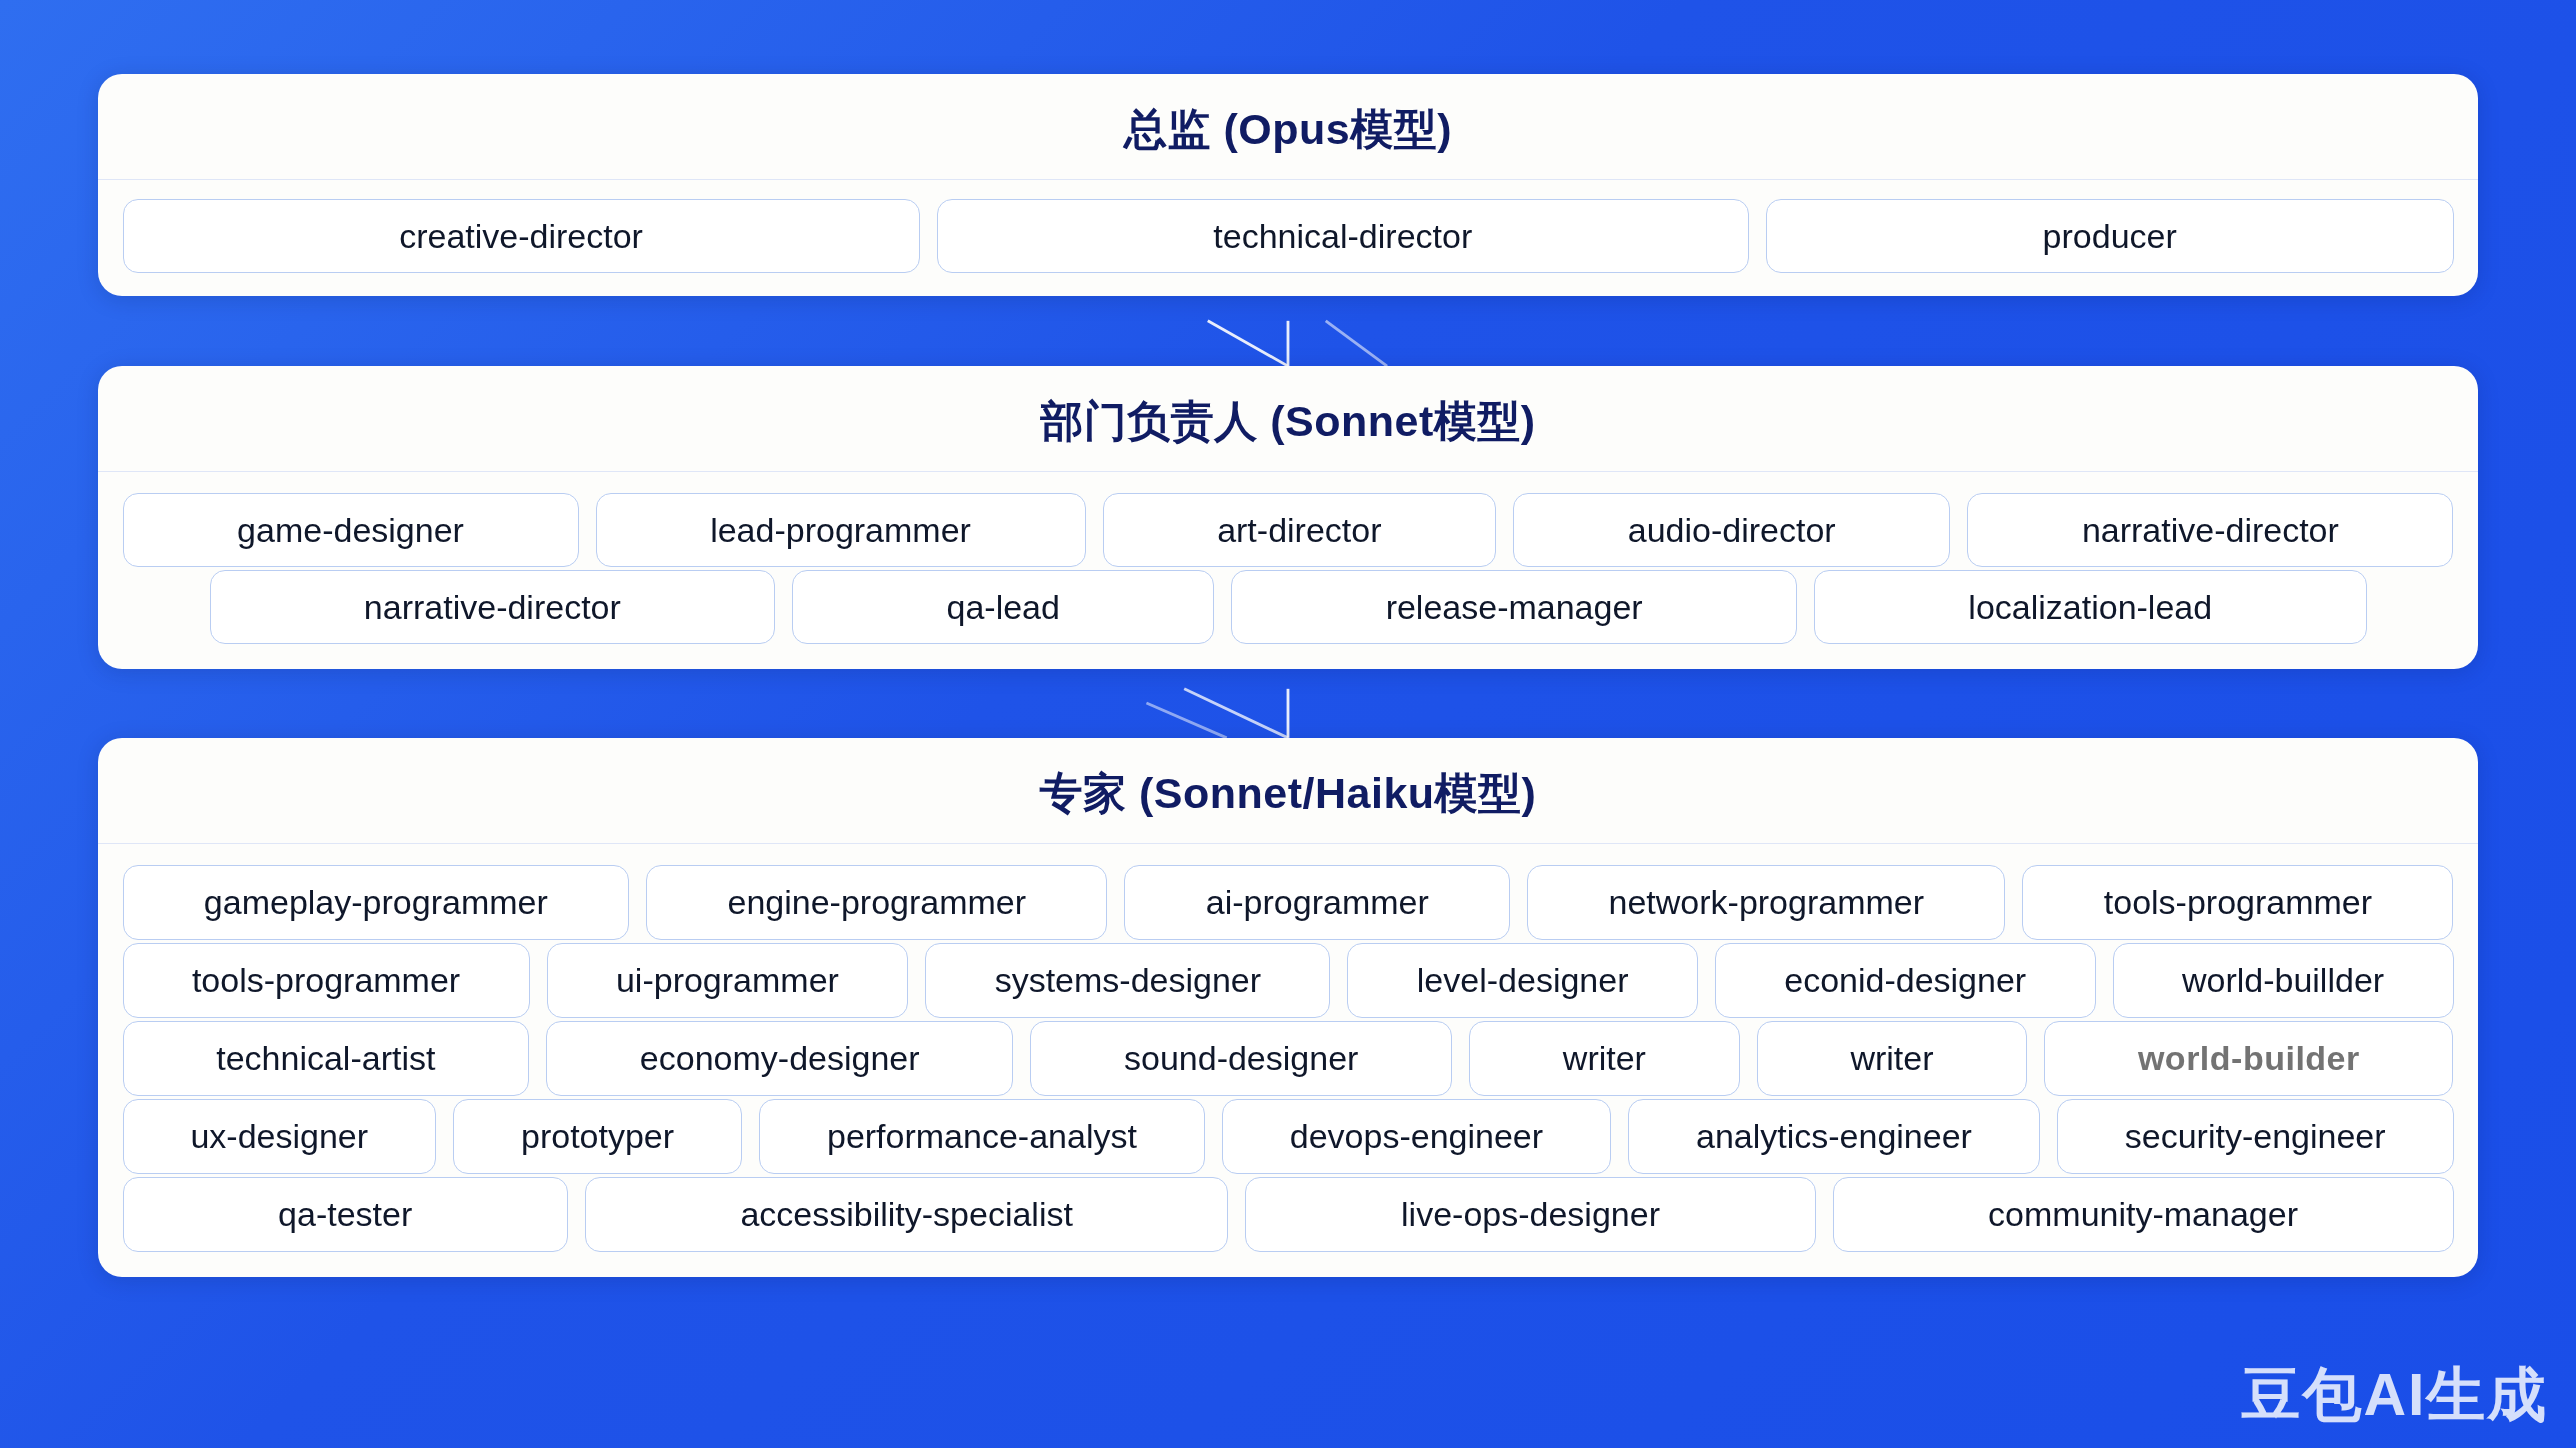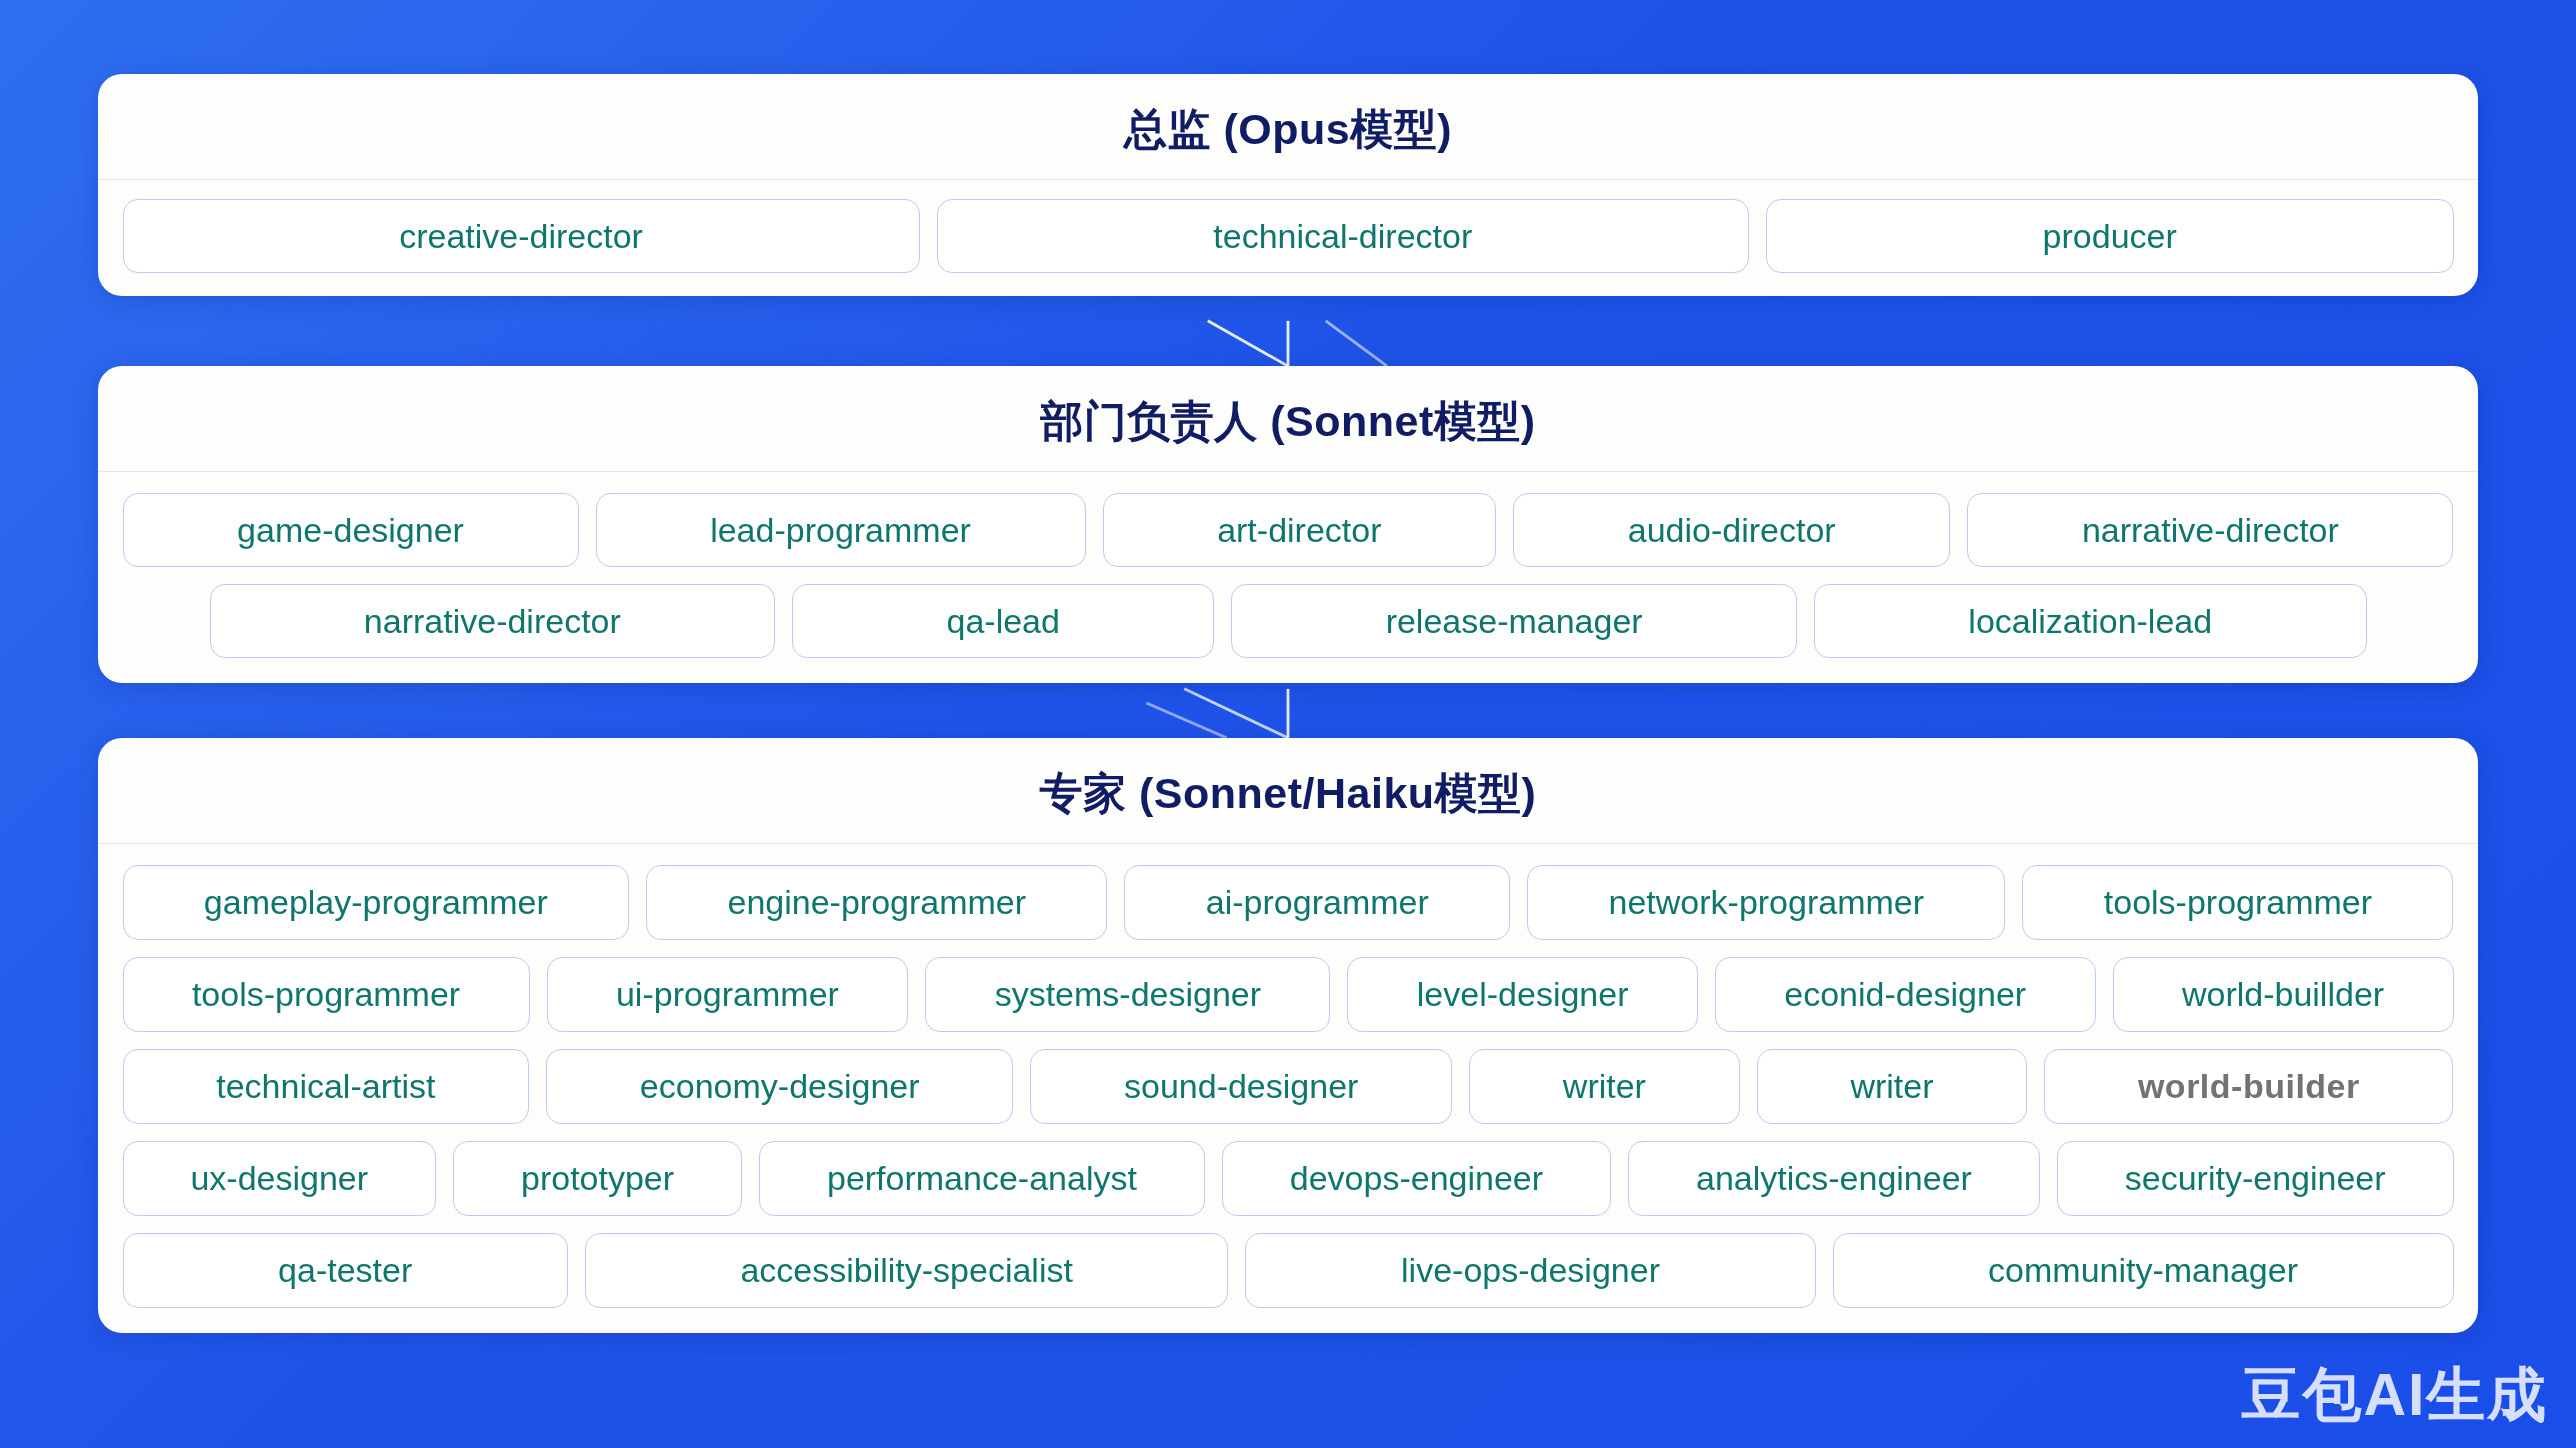--- a/index.html
+++ b/index.html
@@ -52,31 +52,31 @@
     border-bottom: 1.9px solid #dfe6f7;
   }
 
   .panel-body {
     padding: 21px 24.5px 24.5px 24.5px;
   }
 
   .chip-row {
     display: flex;
     gap: 17px;
-    margin-bottom: 17px;
+    margin-bottom: 3px;
   }
   .chip-row:last-child { margin-bottom: 0; }
 
   .chip {
     flex: 1 1 auto;
     height: 74px;
     border: 1.9px solid #b9cdf2;
     border-radius: 15px;
     background: #ffffff;
-    color: #0f766e;
+    color: #0f172a;
     font-size: 34px;
     display: flex;
     align-items: center;
     justify-content: center;
     white-space: nowrap;
     padding: 0 17px;
     box-sizing: border-box;
   }
 
   .chip.highlight {

